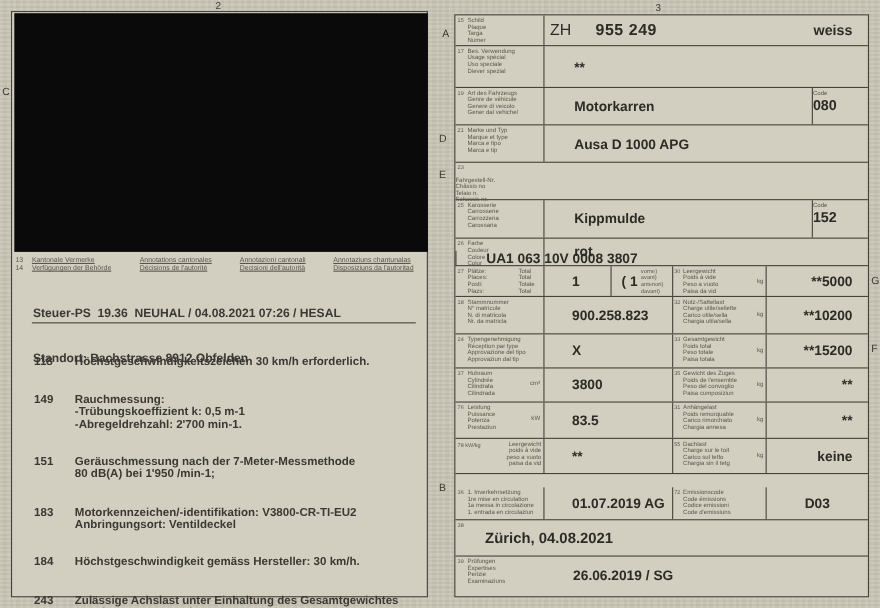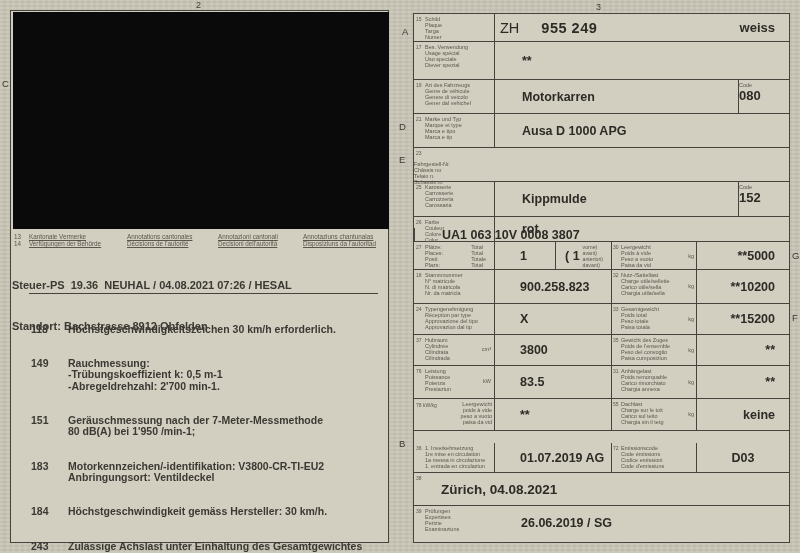--- a/index.html
+++ b/index.html
@@ -24,21 +24,21 @@
   .pageno{position:absolute;font-size:9px;color:#3e3c35;}
   .mletter{position:absolute;font-size:9.5px;color:#3a3831;}
 
   
   .redaction{position:absolute;left:2px;top:1px;width:376px;height:217px;background:var(--redaction);}
   .annot-head{position:absolute;top:222px;left:0;right:0;font-size:6.3px;line-height:7.2px;color:var(--label);}
   .annot-head .nums{position:absolute;left:3px;top:0;}
   .annot-col{position:absolute;top:0;}
   .annot-col div{text-decoration:underline;}
   .typed{font-weight:bold;color:#3b3933;white-space:pre-wrap;}
-  .steuer{position:absolute;left:1px;top:241px;font-size:11px;line-height:13.5px;}
+  .steuer{position:absolute;left:19px;top:241px;font-size:11px;line-height:13.5px;}
   .rule{position:absolute;left:18px;right:10px;top:282px;border-top:1.5px solid var(--line);}
   .decrees{position:absolute;left:20px;top:290px;right:6px;font-size:10.5px;line-height:11.4px;}
   .decree{display:flex;}
   .dcode{width:37px;flex:0 0 37px;}
   .dlines{flex:1;}
 
   
   .prow{position:relative;display:flex;border-bottom:1px solid var(--line);flex:0 0 auto;}
   .prow.last{border-bottom:none;flex:1 1 auto;}
   .c{position:relative;}

